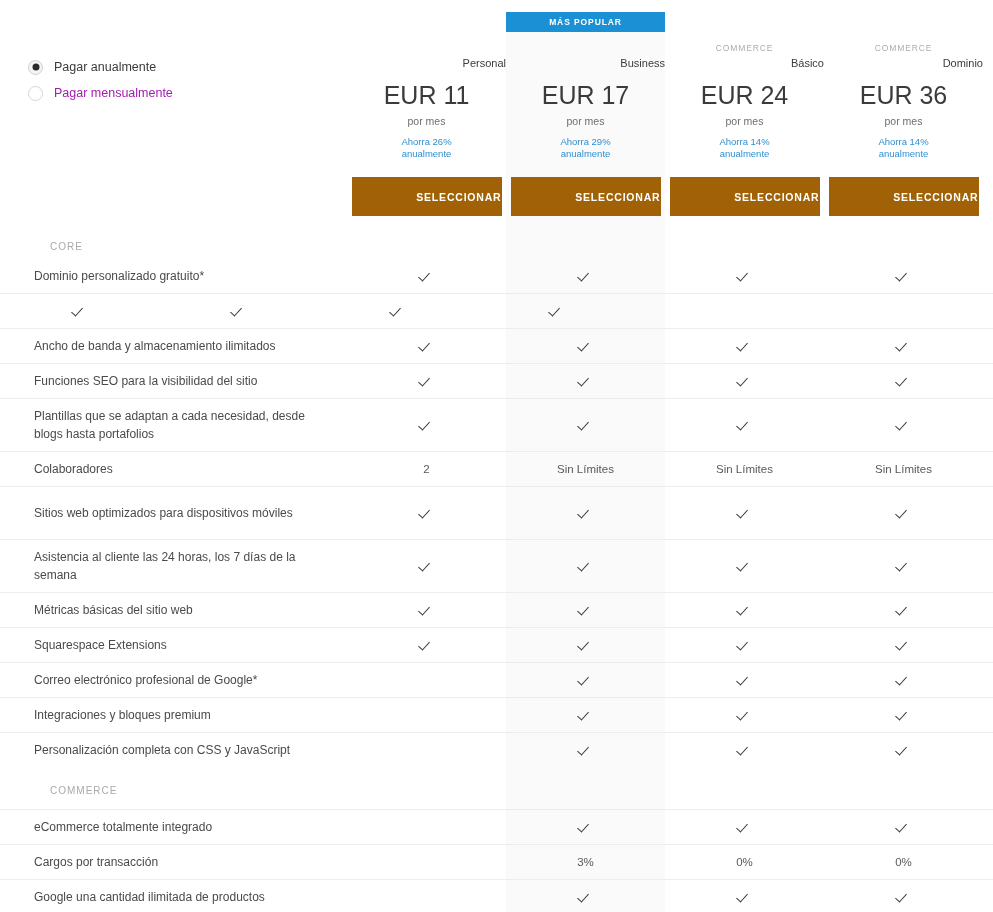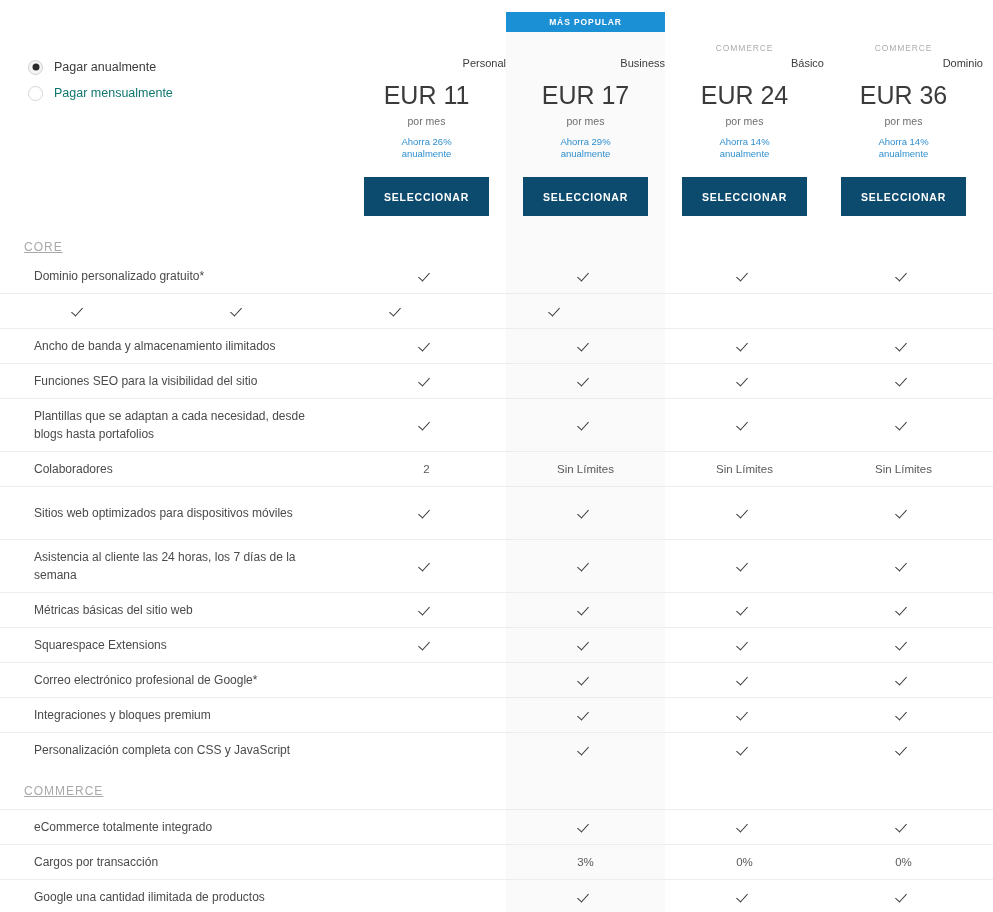--- a/index.html
+++ b/index.html
@@ -88,21 +88,21 @@
     transform: translate(-50%, -50%);
     width: 7px; height: 7px;
     border-radius: 50%;
     background: #2b2b2b;
   }
   .billing-label {
     font-size: 12.5px;
     color: #3b3b3b;
     text-align: center;
   }
-  .billing-option.inactive .billing-label { color: #0f766e; }
+  .billing-option.inactive .billing-label { color: #a21caf; }
 
   
   .plans {
     position: absolute;
     left: 347px;
     top: 0;
     width: 646px;
     height: 200px;
   }
   .plan-col {
@@ -147,50 +147,50 @@
   }
   .plan-save {
     font-size: 9.5px;
     color: #2e8fd0;
     line-height: 12px;
     margin-top: 8px;
     cursor: pointer;
   }
   .plan-cta {
     display: block;
-    width: 125px;
+    width: 150px;
     height: 39px;
     margin: 17px auto 0;
-    background: #0c4a6e;
+    background: #a16207;
     color: #ffffff;
     border: none;
     font-family: inherit;
     font-size: 10.5px;
     font-weight: bold;
     letter-spacing: 0.8px;
     cursor: pointer;
+    text-align: right;
   }
 
   
   .table {
     position: absolute;
     left: 0;
     top: 230px;
     width: 993px;
     z-index: 2;
   }
   .section-head {
     position: relative;
     height: 28px;
-    padding-left: 24px;
-    font-size: 12px;
+    padding-left: 50px;
+    font-size: 10px;
     letter-spacing: 1px;
     color: #a9a9a9;
     line-height: 34px;
-    text-decoration: underline;
   }
   .section-head.commerce { height: 42px; line-height: 48px; }
 
   .row {
     position: relative;
     border-top: 1px solid #ededed;
     display: flex;
     align-items: center;
     min-height: 35px;
   }

